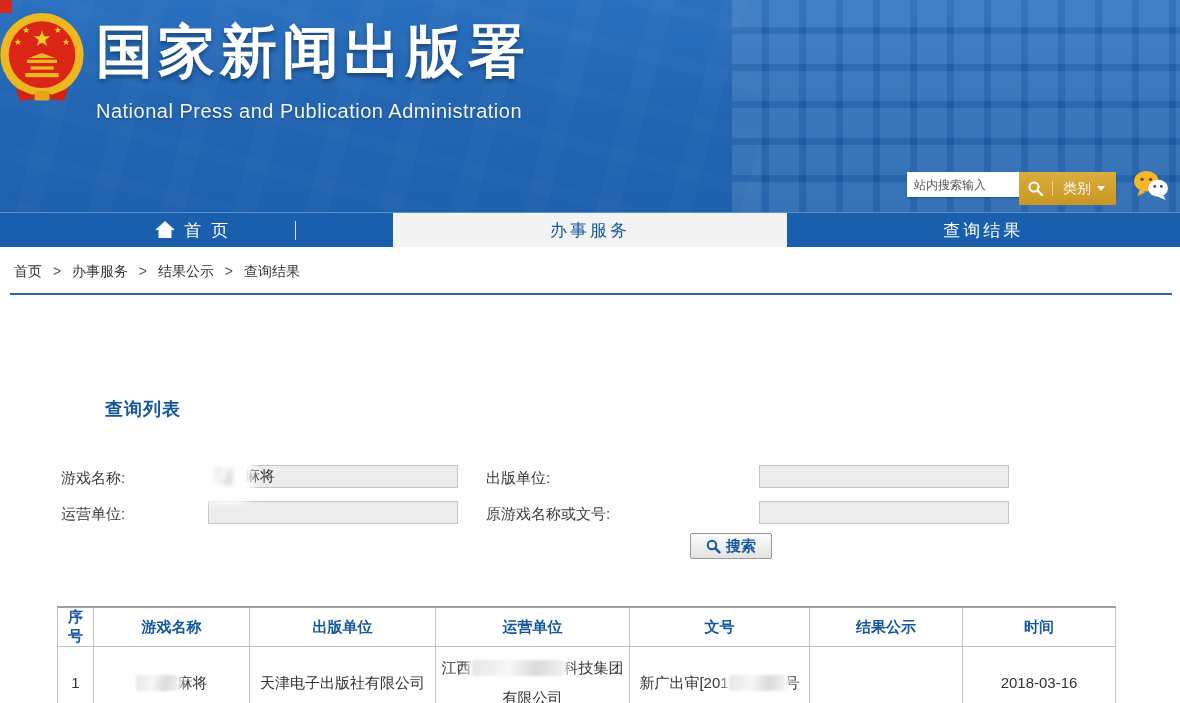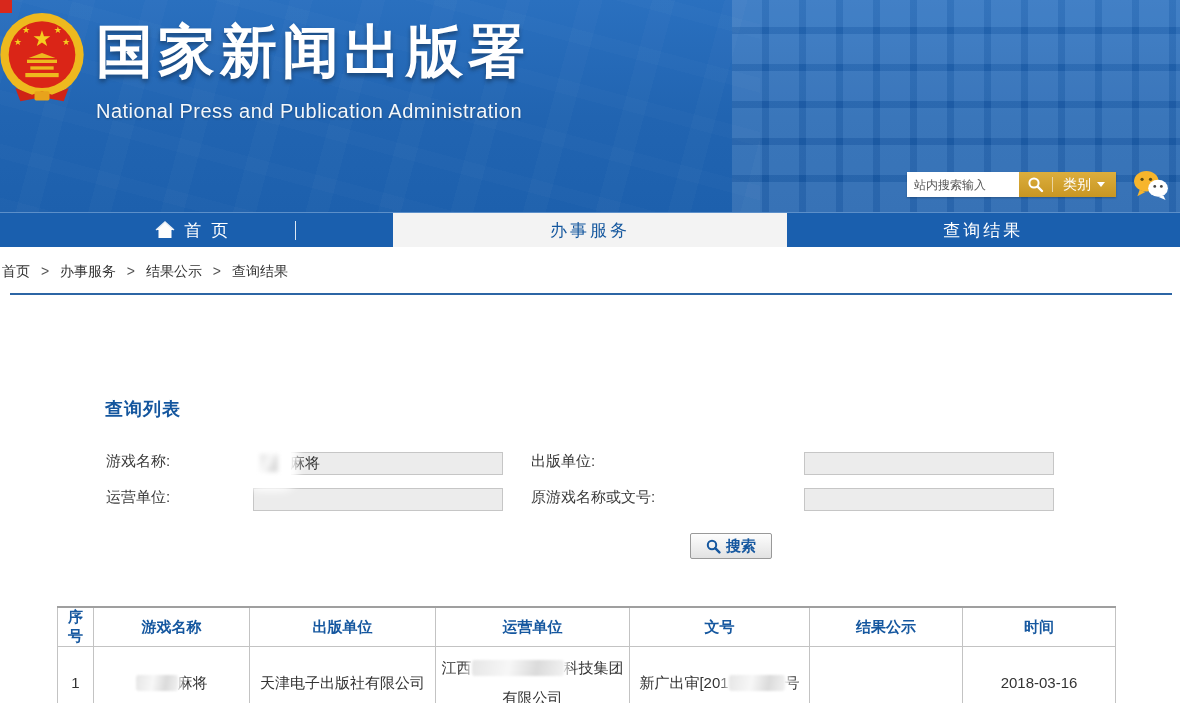--- a/index.html
+++ b/index.html
@@ -23,21 +23,21 @@
   .title-block { position:absolute; left:96px; top:14px; }
   .title-cn { font-size:57px; font-weight:bold; letter-spacing:5px; color:#fff;
     text-shadow:0 3px 4px rgba(0,0,0,.35); line-height:1.3; }
   .title-en { margin-top:12px; font-size:20px; letter-spacing:.5px; color:#f3f7fb;
     text-shadow:0 1px 2px rgba(0,0,0,.3); }
   .search-widget { position:absolute; right:64px; top:172px; display:flex; height:25px;
     box-shadow:0 1px 2px rgba(0,0,0,.25); }
   .search-input { width:112px; height:25px; border:none; outline:none; padding:0 7px;
     font-size:12px; color:#333; background:#fff; font-family:inherit; }
   .search-input::placeholder { color:#555; opacity:1; }
-  .gold-bar { display:flex; align-items:center; height:25px;
+  .gold-bar { display:flex; align-items:center; height:33px;
     background:linear-gradient(180deg,#dcae3d 0%,#c89622 100%); }
   .gold-search-btn { display:flex; align-items:center; justify-content:center; width:33px; height:25px;
     background:transparent; border:none; cursor:pointer; }
   .gold-divider { width:1px; height:15px; background:rgba(255,255,255,.55); }
   .gold-cat-btn { display:flex; align-items:center; gap:6px; height:25px; padding:0 11px 0 10px;
     background:transparent; border:none; color:#fff; font-size:14px; cursor:pointer; font-family:inherit; }
   .caret { width:0; height:0; border-left:4px solid transparent; border-right:4px solid transparent;
     border-top:5px solid #fff; }
   .wechat { position:absolute; right:10px; top:169px; width:38px; height:32px; cursor:pointer;
     background:transparent; border:none; }
@@ -46,29 +46,29 @@
   .navbar { position:relative; display:flex; height:35px; background:#1a5fae;
     border-top:1px solid #5c8fc9; }
   .nav-item { flex:1; display:flex; align-items:center; justify-content:center; gap:9px;
     color:#fff; font-size:17px; letter-spacing:3px; cursor:pointer; }
   .nav-item.home-item { letter-spacing:10px; }
   .nav-item.active { background:#f3f3f3; color:#14579e; }
   .nav-sep { position:absolute; left:295px; top:8px; width:1px; height:19px; background:rgba(255,255,255,.85); }
 
   
   .breadcrumb-wrap { position:relative; height:49px; background:#fff; }
-  .breadcrumb-text { padding:16px 0 0 2px; font-size:14px; color:#333; }
+  .breadcrumb-text { padding:16px 0 0 14px; font-size:14px; color:#333; }
   .crumb { cursor:pointer; }
   .crumb-sep { margin:0 7px; color:#555; }
   .breadcrumb-line { position:absolute; left:10px; right:8px; bottom:1px; border-bottom:2px solid #2c65a5; }
 
   
   .list-heading { padding:101px 12px 0 105px; font-size:18px; color:#14569e; font-weight:bold; letter-spacing:1px; }
   .qform { margin-top:31px; }
-  .form-row { display:flex; align-items:flex-start; height:36px; padding-left:106px; font-size:15px; color:#3a3a3a; }
+  .form-row { display:flex; align-items:flex-end; height:36px; padding-left:61px; font-size:15px; color:#3a3a3a; }
   .lbl-left { width:147px; }
   .lbl-right { width:273px; margin-left:28px; }
   .q-input { width:250px; height:23px; background:#ececec; border:1px solid #c6c6c6;
     font-size:15px; color:#333; padding:0 8px; outline:none; font-family:inherit; }
   .input-wrap { position:relative; width:250px; }
   .input-wrap .q-input { width:250px; padding-left:36px; }
   .redact-blob { position:absolute; left:-2px; top:-10px; width:40px; height:42px; background:#fff;
     border-radius:10px; box-shadow:0 0 9px 7px rgba(255,255,255,.97); pointer-events:none; }
   .redact-blob::after { content:""; position:absolute; left:9px; top:12px; width:18px; height:18px;
     background:linear-gradient(120deg,#e3e3e3,#f8f8f8 45%,#dcdcdc 75%); filter:blur(2px); }

